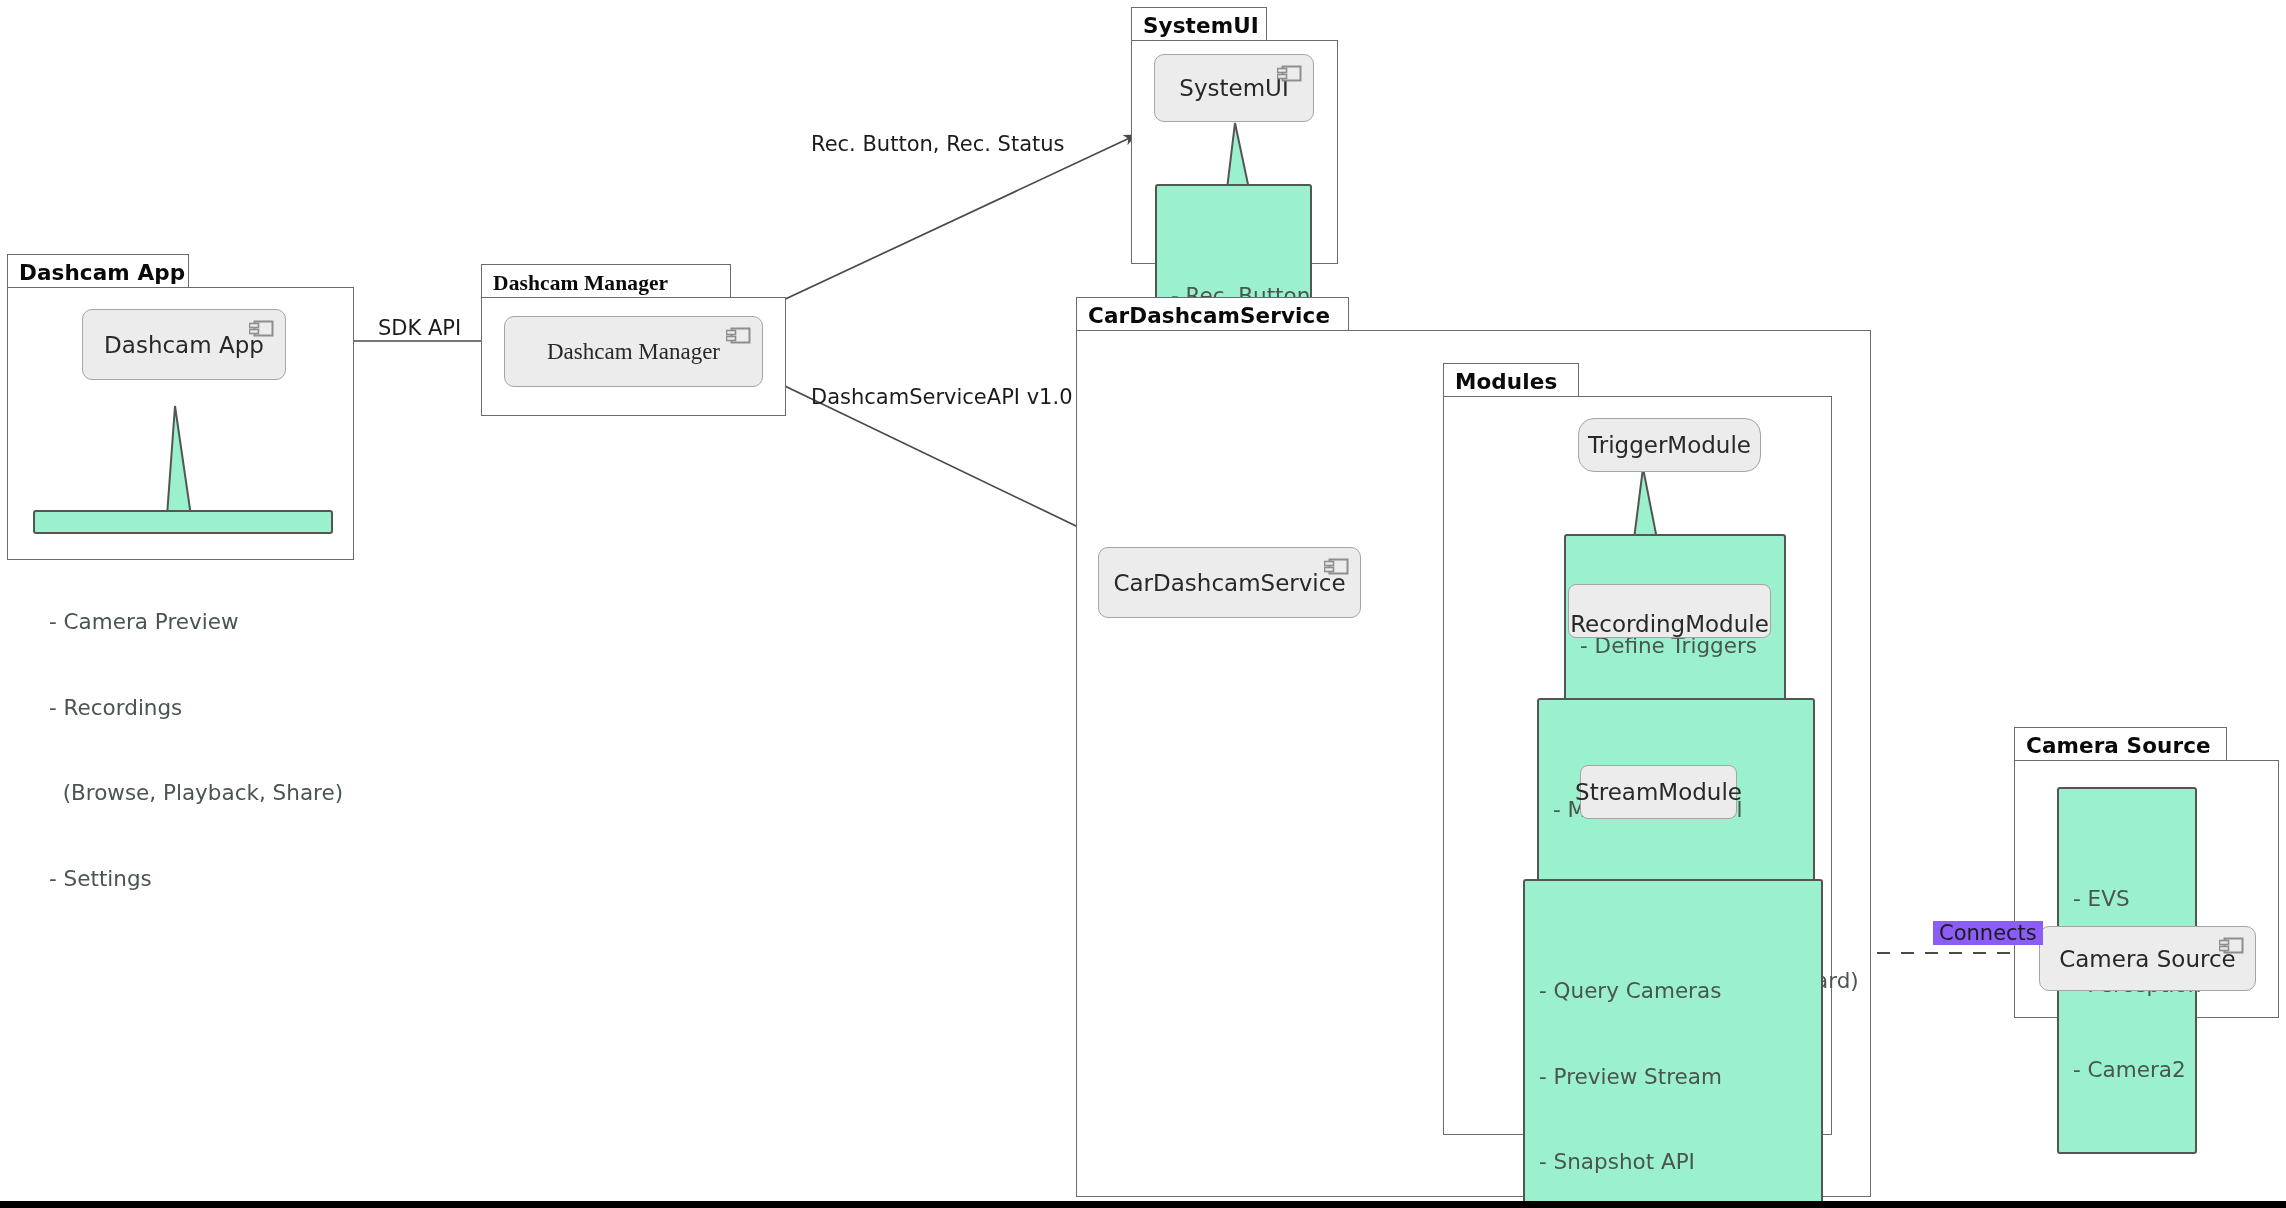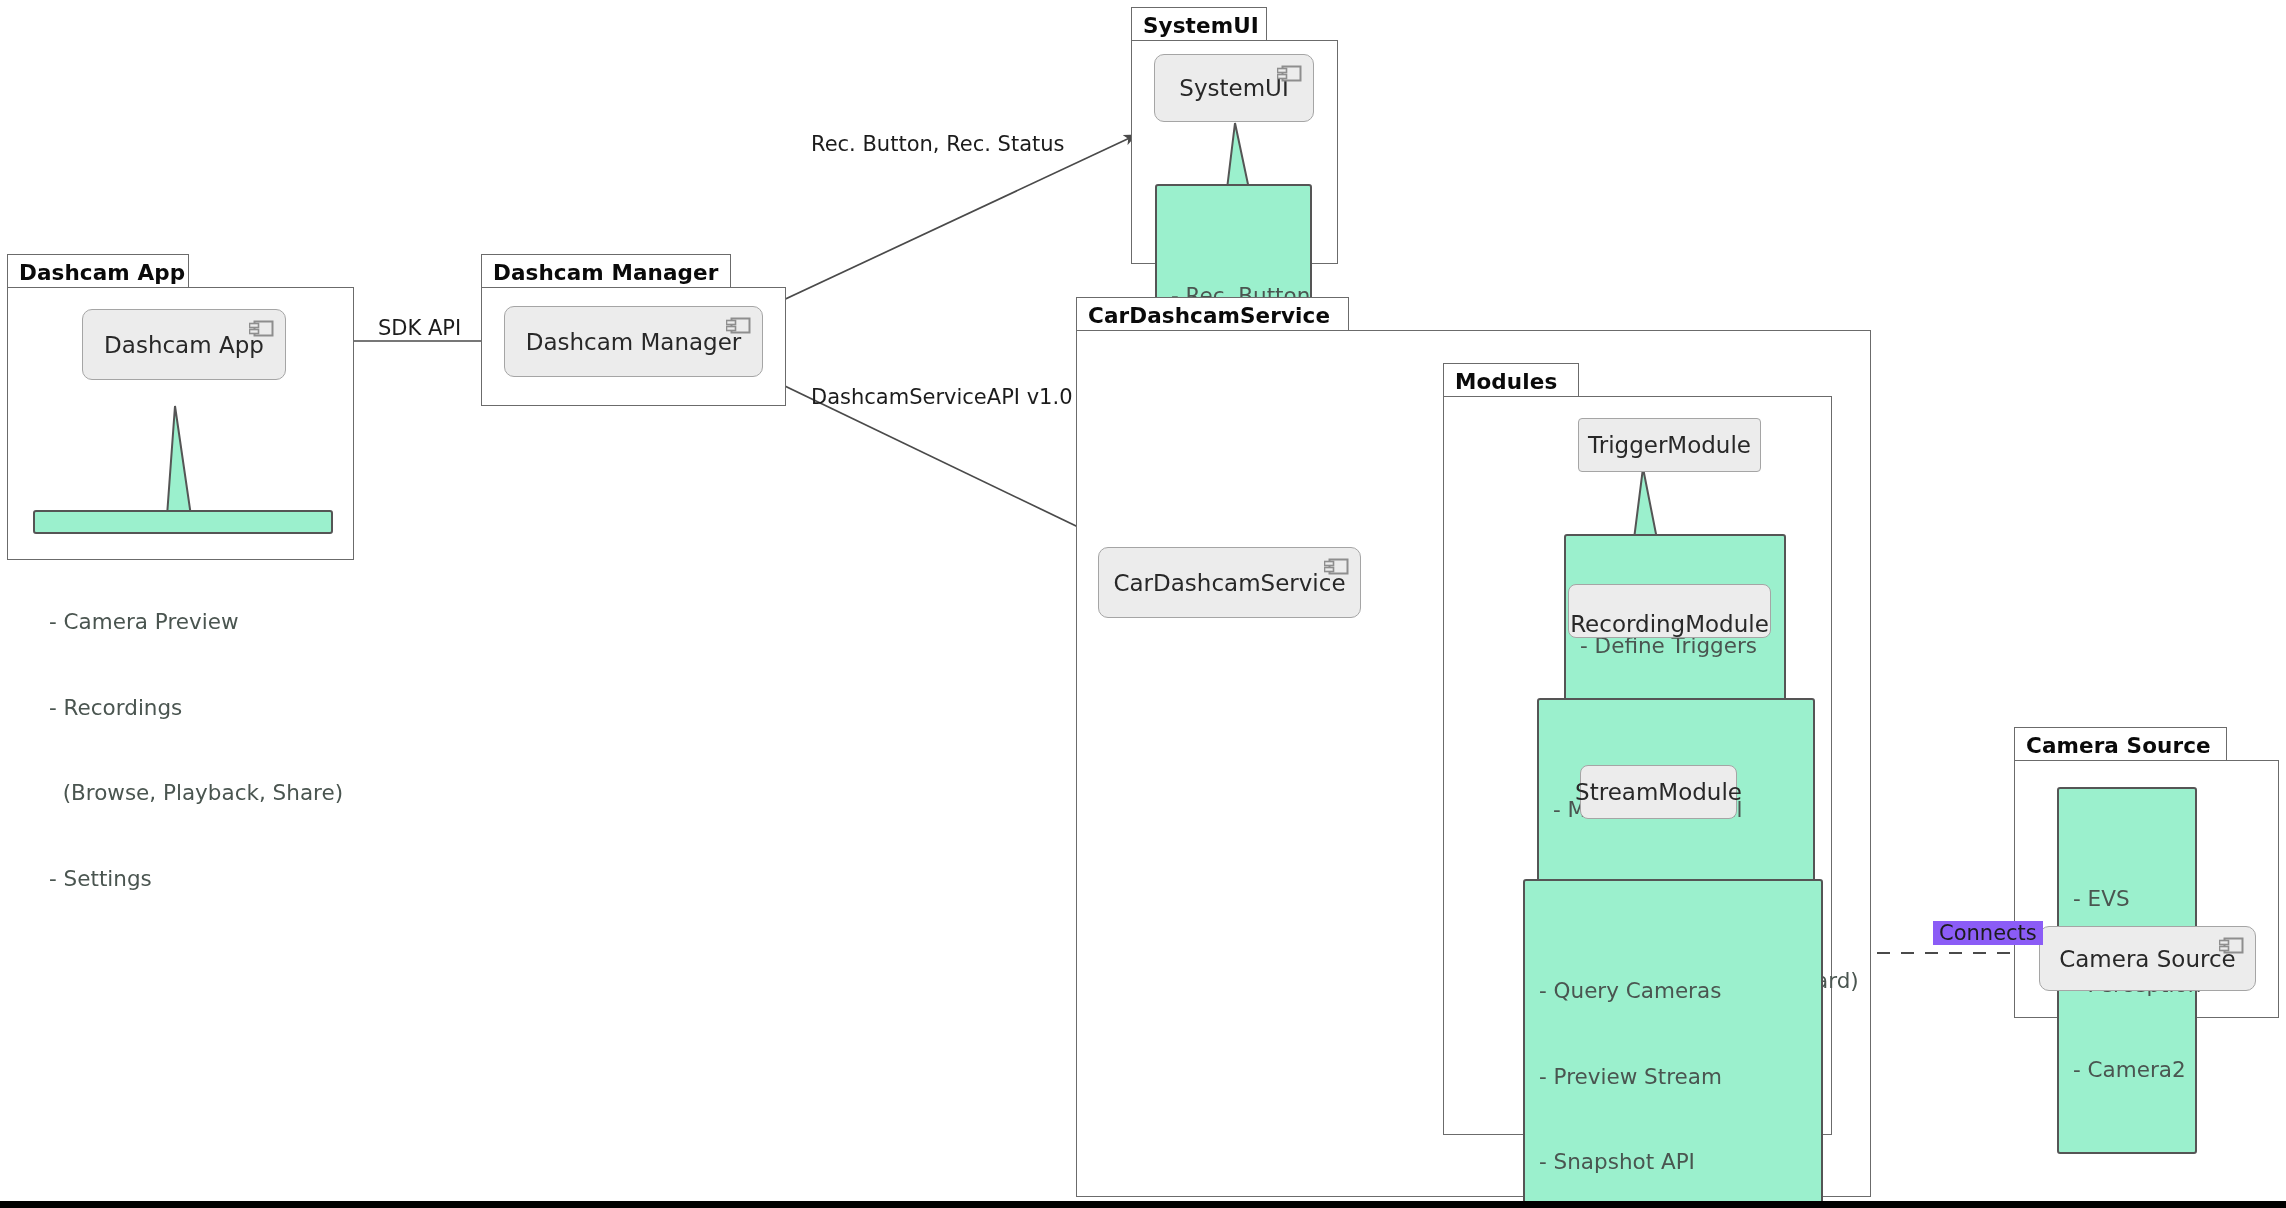--- a/index.html
+++ b/index.html
@@ -188,21 +188,21 @@
       <div class="note-fold-edge">
         
       </div>
       <span class="note-line">- Camera Preview</span>
       <span class="note-line">- Recordings</span>
       <span class="note-line">  (Browse, Playback, Share)</span>
       <span class="note-line">- Settings</span>
     </div>
   </div>
 
-  <div class="pkg" style="left:481px; top:254px; width:305px; height:152px;">
+  <div class="pkg" style="left:481px; top:264px; width:305px; height:152px;font-family:Liberation Serif, serif;">
     <div class="pkg-tab" style="width:250px;">
       <span>Dashcam Manager</span>
       <svg class="pkg-tab-fold" width="18" height="18" viewBox="0 0 18 18">
         <path d="M0,0 L18,18 L18,0 Z" fill="#ffffff"></path>
         <path d="M0,0 L18,18" stroke="#6b6b6b" stroke-width="1.6" fill="none"></path>
       </svg>
     </div>
     <div class="pkg-body" style="top:33px; width:305px; height:119px;"></div>
 
     <div class="comp" style="left:23px; top:52px; width:259px; height:71px;">
@@ -275,21 +275,21 @@
         </svg>
       </div>
       <div class="pkg-body" style="top:33px; width:389px; height:739px;"></div>
 
       <svg style="position:absolute; left:0; top:0; width:389px; height:772px; overflow:visible;">
         <path d="M200,105 L191,176 L214,176 Z" fill="#9bf0cd" stroke="#555555" stroke-width="2"></path>
         <path d="M200,272 L191,340 L214,340 Z" fill="#9bf0cd" stroke="#555555" stroke-width="2"></path>
         <path d="M200,453 L191,521 L214,521 Z" fill="#9bf0cd" stroke="#555555" stroke-width="2"></path>
       </svg>
 
-      <div class="comp" style="left:135px; top:55px; width:183px; height:54px; border-radius:4px;">
+      <div class="comp" style="left:135px; top:55px; width:183px; height:54px; border-radius:16px;">
         <span class="comp-label">TriggerModule</span>
       </div>
       <div class="note" style="left:121px; top:171px; width:222px;">
         <div class="note-fold-edge">
           
         </div>
         <span class="note-line">- Define Triggers</span>
         <span class="note-line">- Listen to Triggers</span>
         <span class="note-line">- Handle Triggers</span>
       </div>

